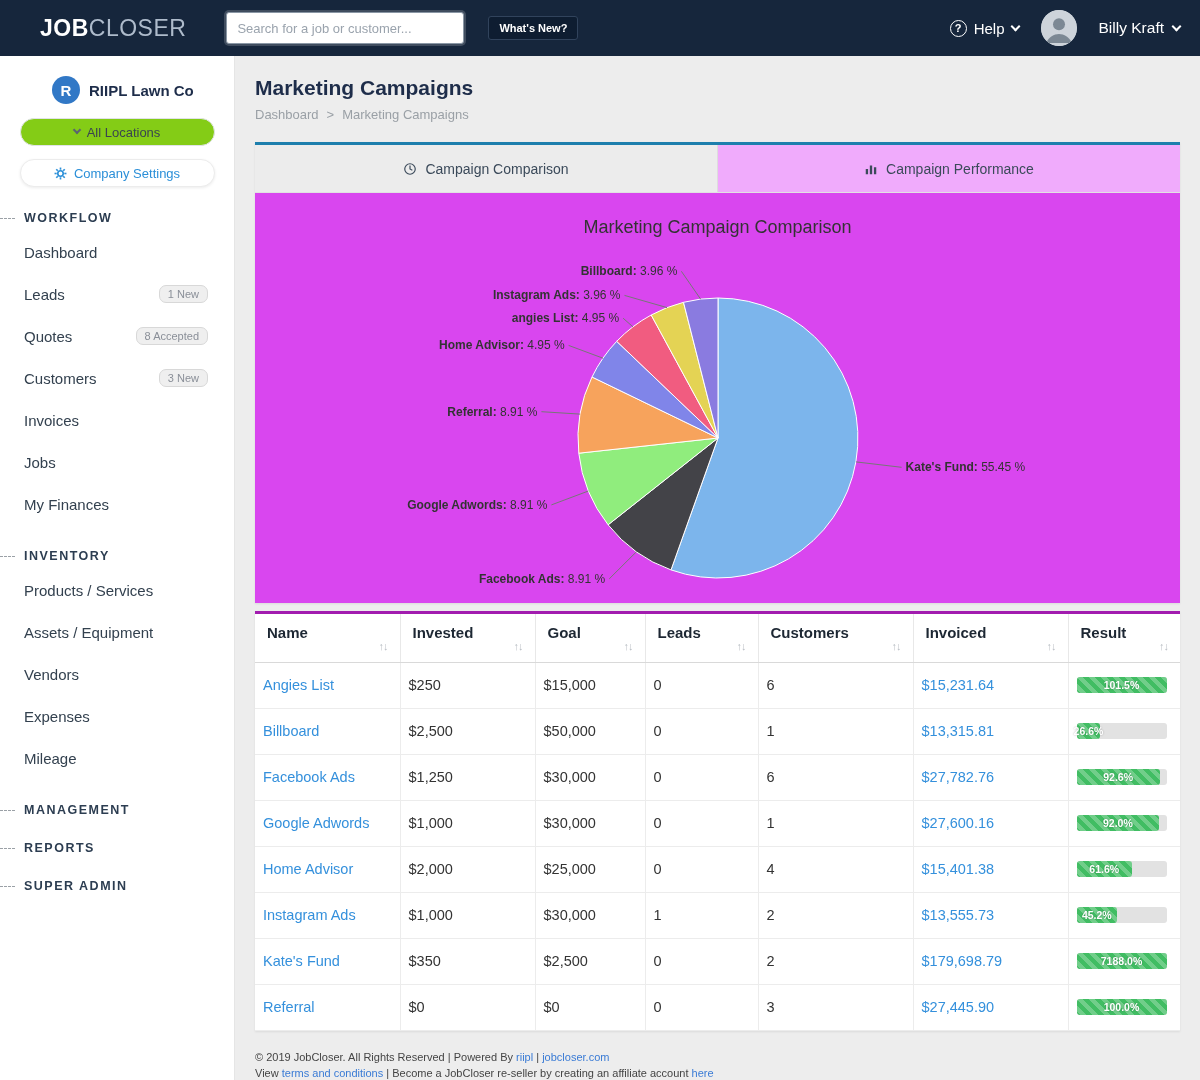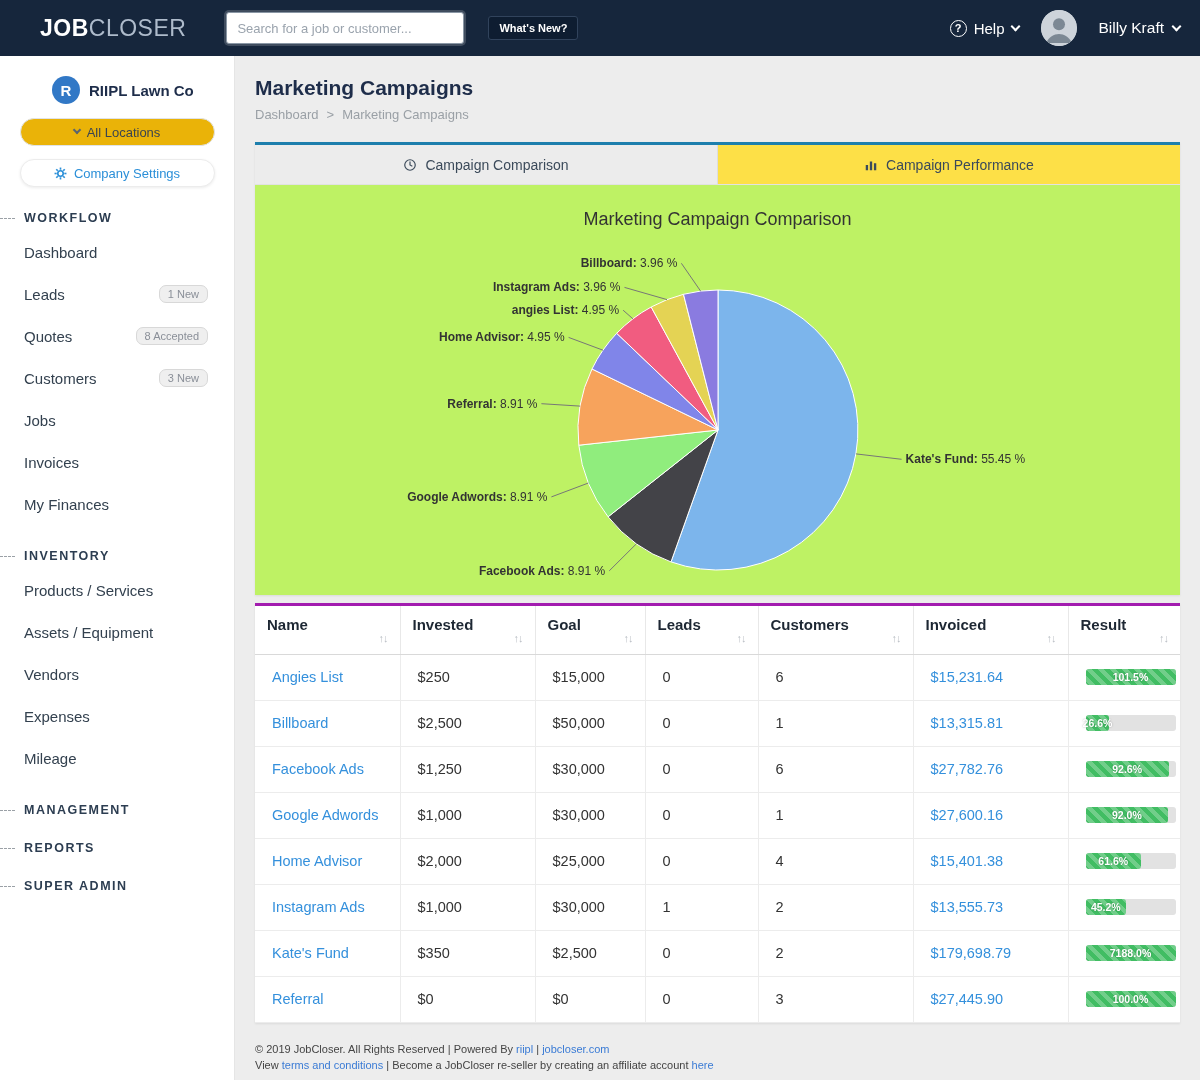--- a/index.html
+++ b/index.html
@@ -24,51 +24,51 @@
   
   .app { display: flex; align-items: stretch; min-height: 1024px; }
   .sidebar { width: 235px; flex: none; background: #ffffff; border-right: 1px solid #e5e5e5; padding-top: 20px; }
   .main { flex: 1; padding: 20px 20px 14px 20px; min-width: 0; }
 
   
   .company { display: flex; align-items: center; gap: 9px; padding: 0 0 14px 52px; }
   .company-logo { width: 28px; height: 28px; border-radius: 50%; background: #3178c6; color: #fff; font-weight: bold; font-size: 15px; display: inline-flex; align-items: center; justify-content: center; flex: none; }
   .company-name { font-size: 15px; font-weight: bold; color: #1e2d4a; text-align: right; }
   .pill { display: flex; align-items: center; justify-content: center; gap: 7px; width: 195px; margin: 0 auto 13px auto; height: 28px; border-radius: 14px; font-size: 13px; cursor: pointer; font-family: inherit; }
-  .pill.locations { background: #eab308; border: 1px solid #e0e3e7; color: #3a4450; }
+  .pill.locations { background: #84cc16; border: 1px solid #e0e3e7; color: #3a4450; }
   .pill.settings { background: #fff; border: 1px solid #ececec; box-shadow: 0 1px 3px rgba(0,0,0,0.08); color: #2b8fd8; }
   .chev.dark { border-color: #5a6470; width: 6px; height: 6px; top: -2px; }
   .nav-section { position: relative; padding: 0 24px; margin: 24px 0 6px 0; font-size: 12.5px; font-weight: bold; letter-spacing: 1.5px; color: #2c3d51; display: flex; align-items: center; cursor: pointer; }
   .dash { position: absolute; left: 0; top: 50%; width: 15px; border-top: 1px dashed #9aa0a6; }
   .nav-item { display: flex; align-items: center; justify-content: space-between; padding: 0 26px 0 24px; height: 42px; font-size: 15px; color: #33414f; cursor: pointer; }
   .badge { background: #efefef; border: 1px solid #d8d8d8; color: #8a8f98; font-size: 11px; border-radius: 7px; padding: 2px 8px; white-space: nowrap; }
 
   
   .main-head { display: flex; justify-content: space-between; align-items: flex-start; }
   .page-title { font-size: 21px; font-weight: bold; color: #1e2d4a; }
   .breadcrumb { margin-top: 7px; font-size: 13px; color: #9aa0a6; display: flex; gap: 8px; align-items: center; }
   .bc-link { cursor: pointer; }
   .add-btn { background: #fff; border: 2px solid #24344d; color: #24344d; border-radius: 21px; height: 42px; padding: 0 24px; font-size: 15px; font-family: inherit; cursor: pointer; box-shadow: 0 1px 2px rgba(0,0,0,0.05); }
 
   
   .card { margin-top: 20px; background: #fff; border-top: 3px solid #1d7fad; box-shadow: 0 1px 2px rgba(0,0,0,0.08); }
-  .tabs { display: flex; height: 40px; background: #fde047; border-bottom: 1px solid #e2e2e2; }
+  .tabs { display: flex; height: 48px; background: #f0abfc; border-bottom: 1px solid #e2e2e2; }
   .tab { flex: 1; display: flex; align-items: center; justify-content: center; gap: 8px; font-size: 14px; color: #3b4a5a; cursor: pointer; }
   .tab + .tab { border-left: 1px solid #ddd; }
   .tab.active { background: #ececec; }
   .tab-icon { display: inline-flex; }
-  .chart-area { position: relative; height: 410px; background: #bef264; }
+  .chart-area { position: relative; height: 410px; background: #d946ef; }
   .chart-title { position: absolute; top: 24px; left: 0; right: 0; text-align: center; font-size: 18px; color: #333; }
   .pie-label { font-size: 12px; fill: #333; font-family: "Liberation Sans", sans-serif; }
 
   
   .table-card { margin-top: 8px; background: #fff; border-top: 3px solid #a21caf; box-shadow: 0 1px 2px rgba(0,0,0,0.08); }
   .data-table { width: 100%; border-collapse: collapse; table-layout: fixed; }
   .data-table th { text-align: left; font-size: 15px; font-weight: bold; color: #1d2733; padding: 0 12px; height: 48px; border-right: 1px solid #e8e8e8; border-bottom: 1px solid #d9d9d9; cursor: pointer; }
-  .data-table td { font-size: 14.5px; color: #333; padding: 0 17px; height: 46px; border-right: 1px solid #ececec; border-bottom: 1px solid #ececec; }
+  .data-table td { font-size: 14.5px; color: #333; padding: 0 8px; height: 46px; border-right: 1px solid #ececec; border-bottom: 1px solid #ececec; }
   .data-table th:last-child, .data-table td:last-child { border-right: none; }
   .data-table th:nth-child(1) { width: 145px; } .data-table th:nth-child(2) { width: 135px; }
   .data-table th:nth-child(3) { width: 110px; } .data-table th:nth-child(4) { width: 113px; }
   .data-table th:nth-child(5) { width: 155px; } .data-table th:nth-child(6) { width: 155px; }
   .data-table th:nth-child(7) { width: 112px; }
   .sort { float: right; color: #b9bec4; font-size: 11px; font-weight: normal; letter-spacing: -1px; margin-top: 16px; }
   .tlink { color: #3490dc; }
   .bar-track { width: 90px; height: 16px; background: #e2e2e2; border-radius: 3px; }
   .bar-fill { position: relative; height: 100%; border-radius: 3px; min-width: 2px;
     background-color: #41bd63;
@@ -156,24 +156,24 @@
           </div>
           <div class="nav-item">
             <span>Quotes</span>
             <span class="badge">8 Accepted</span>
           </div>
           <div class="nav-item">
             <span>Customers</span>
             <span class="badge">3 New</span>
           </div>
           <div class="nav-item">
+            <span>Invoices</span>
+          </div>
+          <div class="nav-item">
             <span>Jobs</span>
-          </div>
-          <div class="nav-item">
-            <span>Invoices</span>
           </div>
           <div class="nav-item">
             <span>My Finances</span>
           </div>
           <div class="nav-section">
             <span class="dash"></span>
             <span>INVENTORY</span>
           </div>
           <div class="nav-item">
             <span>Products / Services</span>

